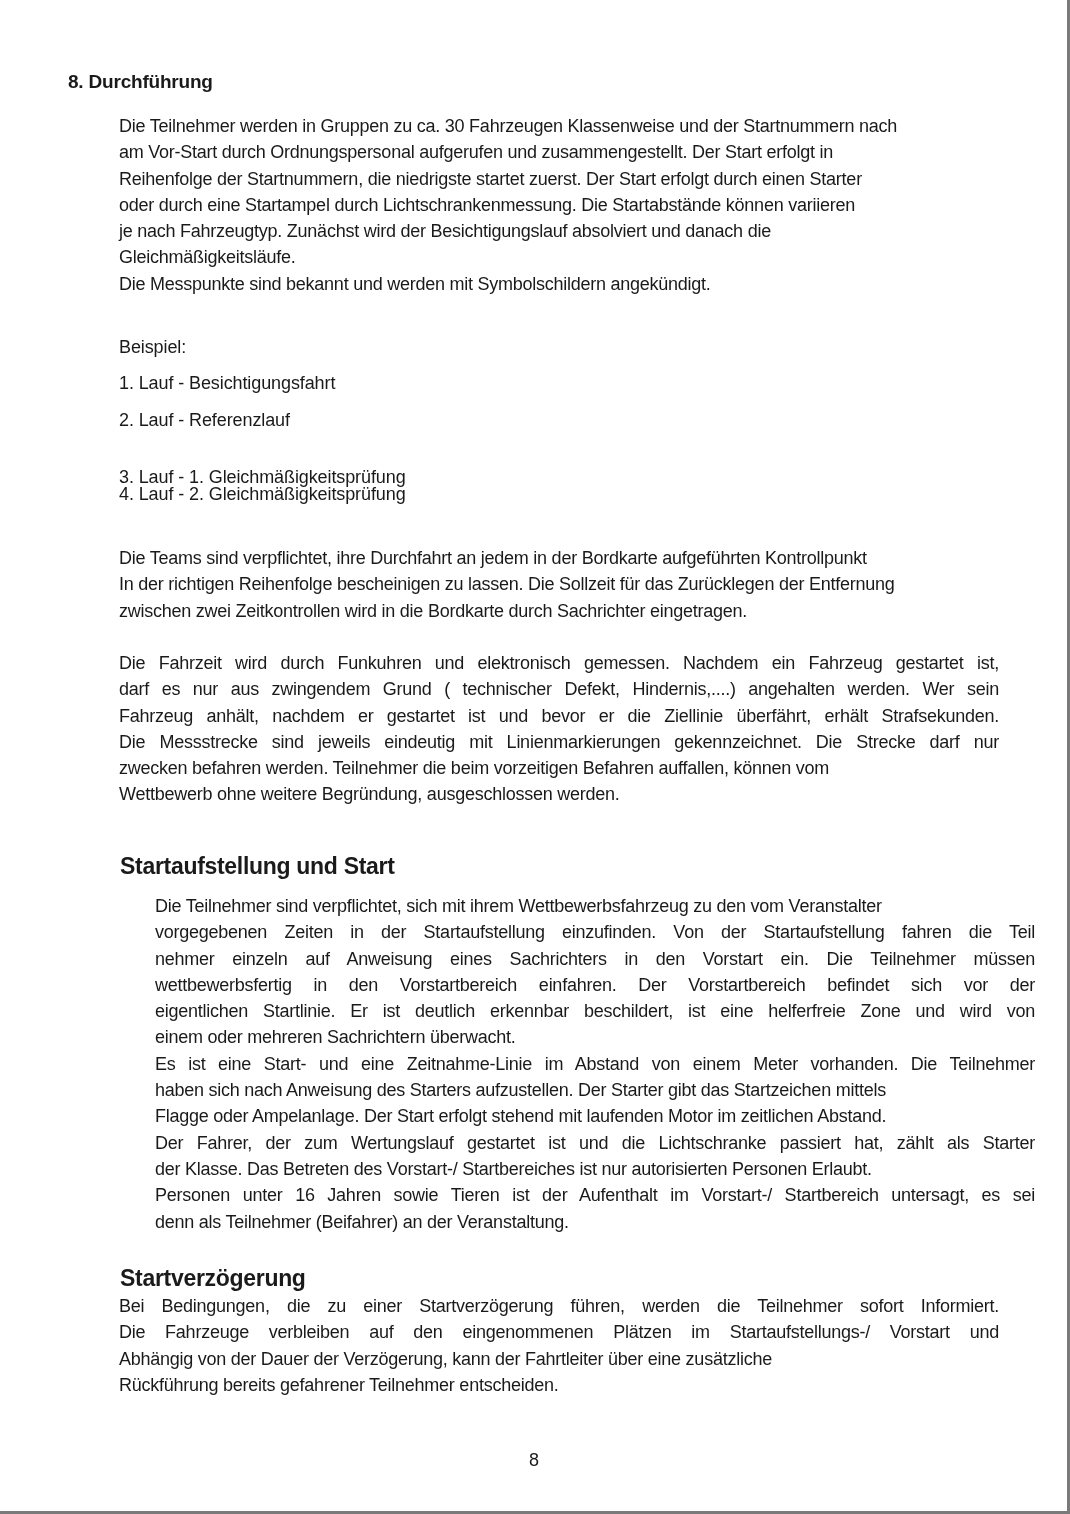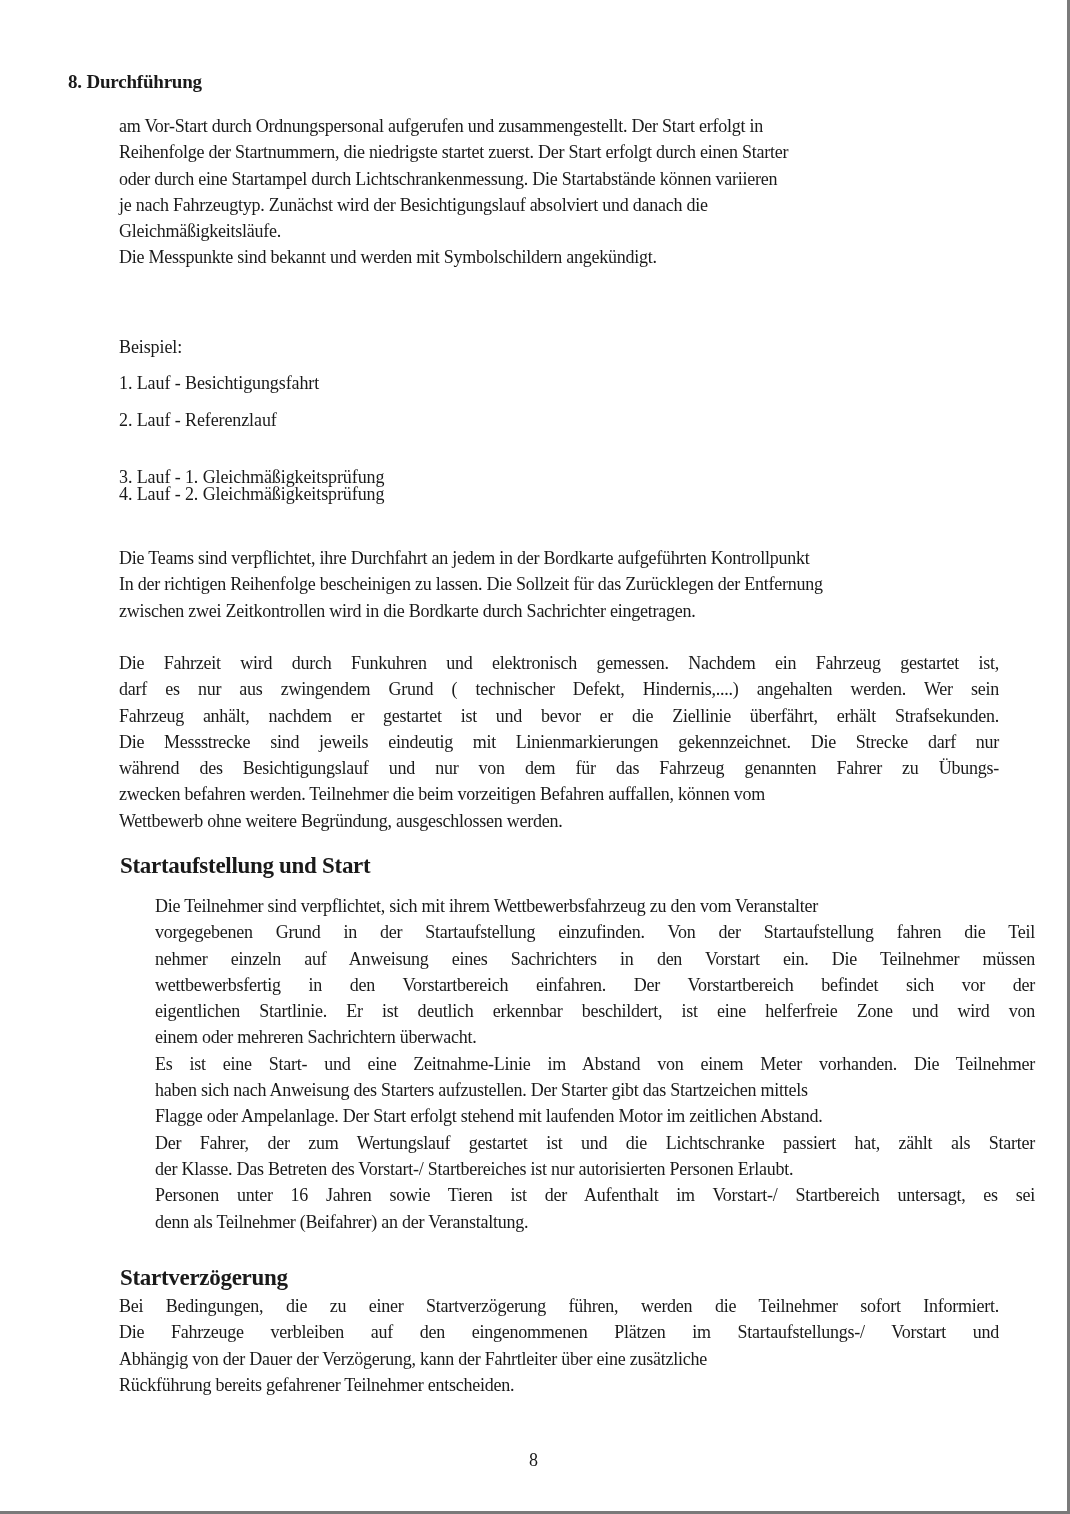--- a/index.html
+++ b/index.html
@@ -3,21 +3,21 @@
 <meta charset="utf-8">
 <style>
   html, body { margin: 0; padding: 0; background: #ffffff; }
   body { width: 1070px; height: 1514px; position: relative; overflow: hidden; }
   .page {
     position: absolute; left: 0; top: 0;
     width: 1067px; height: 1511px;
     background: #ffffff;
     border-right: 3px solid #7a7a7a;
     border-bottom: 3px solid #7a7a7a;
-    font-family: Liberation Serif, serif;
+    font-family: Liberation Sans, sans-serif;
     color: #1a1a1a;
   }
   .heading {
     position: absolute; left: 68px; top: 71px;
     font-size: 19px; font-weight: bold; letter-spacing: -0.2px;
   }
   .block { position: absolute; left: 119px; width: 880px; font-size: 18px; }
   .line { height: 26.3px; line-height: 26.3px; white-space: nowrap; letter-spacing: -0.25px; }
   .line.just { text-align: justify; text-align-last: justify; white-space: normal; }
   .subheading { position: absolute; left: 120px; font-size: 23px; font-weight: bold; letter-spacing: -0.3px; }
@@ -25,20 +25,21 @@
   .page-number { position: absolute; left: 529px; top: 1450px; font-size: 18px; }
 </style>
 </head>
 <body>
 
 <div class="page">
 
   <div class="heading">8. Durchführung</div>
 
   <div class="block" style="top:113px;">
+    <div class="line">Die Teilnehmer werden in Gruppen zu ca. 30 Fahrzeugen Klassenweise und der Startnummern nach</div>
     <div class="line">am Vor-Start durch Ordnungspersonal aufgerufen und zusammengestellt. Der Start erfolgt in</div>
     <div class="line">Reihenfolge der Startnummern, die niedrigste startet zuerst. Der Start erfolgt durch einen Starter</div>
     <div class="line">oder durch eine Startampel durch Lichtschrankenmessung. Die  Startabstände können variieren</div>
     <div class="line">je nach Fahrzeugtyp. Zunächst wird der Besichtigungslauf absolviert und danach die</div>
     <div class="line">Gleichmäßigkeitsläufe.</div>
     <div class="line">Die Messpunkte sind bekannt und werden mit Symbolschildern angekündigt.</div>
   </div>
 
   <div class="list-item" style="top:337px;">Beispiel:</div>
   <div class="list-item" style="top:373px;">1. Lauf - Besichtigungsfahrt</div>
@@ -50,30 +51,29 @@
     <div class="line">Die Teams sind verpflichtet, ihre Durchfahrt an jedem in der Bordkarte aufgeführten Kontrollpunkt</div>
     <div class="line">In der richtigen Reihenfolge bescheinigen zu lassen. Die Sollzeit für das Zurücklegen der Entfernung</div>
     <div class="line">zwischen zwei Zeitkontrollen wird in die Bordkarte durch Sachrichter eingetragen.</div>
   </div>
 
   <div class="block" style="top:650px;">
     <div class="line just">Die Fahrzeit wird durch Funkuhren und elektronisch gemessen. Nachdem ein Fahrzeug gestartet ist,</div>
     <div class="line just">darf es nur aus zwingendem Grund ( technischer Defekt, Hindernis,....) angehalten werden. Wer sein</div>
     <div class="line just">Fahrzeug anhält, nachdem er gestartet ist und bevor er die Ziellinie überfährt, erhält Strafsekunden.</div>
     <div class="line just">Die Messstrecke sind jeweils eindeutig mit Linienmarkierungen gekennzeichnet. Die Strecke darf nur</div>
-    <div class="line just">während des Besichtigungslauf und nur von dem für das Fahrzeug genannten Fahrer zu Übungs-</div>
     <div class="line">zwecken befahren werden. Teilnehmer die beim vorzeitigen Befahren auffallen, können vom</div>
     <div class="line">Wettbewerb ohne weitere Begründung, ausgeschlossen werden.</div>
   </div>
 
   <div class="subheading" style="top:853px;">Startaufstellung und Start</div>
 
   <div class="block" style="top:893px;margin-left:36px;">
     <div class="line">Die Teilnehmer sind verpflichtet, sich mit ihrem Wettbewerbsfahrzeug zu den vom Veranstalter</div>
-    <div class="line just">vorgegebenen Grund in der Startaufstellung einzufinden. Von der Startaufstellung fahren die Teil</div>
+    <div class="line just">vorgegebenen Zeiten in der Startaufstellung einzufinden. Von der Startaufstellung fahren die Teil</div>
     <div class="line just">nehmer einzeln auf Anweisung eines Sachrichters in den Vorstart ein. Die Teilnehmer müssen</div>
     <div class="line just">wettbewerbsfertig in den Vorstartbereich einfahren. Der Vorstartbereich befindet sich vor der</div>
     <div class="line just">eigentlichen Startlinie. Er ist deutlich erkennbar beschildert, ist eine helferfreie Zone und wird von</div>
     <div class="line">einem oder mehreren Sachrichtern überwacht.</div>
     <div class="line just">Es ist eine Start- und eine Zeitnahme-Linie im Abstand von einem Meter vorhanden. Die Teilnehmer</div>
     <div class="line">haben sich nach Anweisung des Starters aufzustellen. Der Starter gibt das Startzeichen mittels</div>
     <div class="line">Flagge oder Ampelanlage. Der Start erfolgt stehend mit laufenden Motor im zeitlichen Abstand.</div>
     <div class="line just">Der Fahrer, der zum Wertungslauf gestartet  ist und die Lichtschranke passiert hat, zählt als Starter</div>
     <div class="line">der Klasse. Das Betreten des Vorstart-/ Startbereiches ist nur autorisierten Personen Erlaubt.</div>
     <div class="line just">Personen unter 16 Jahren sowie Tieren ist der Aufenthalt im Vorstart-/ Startbereich untersagt, es sei</div>

